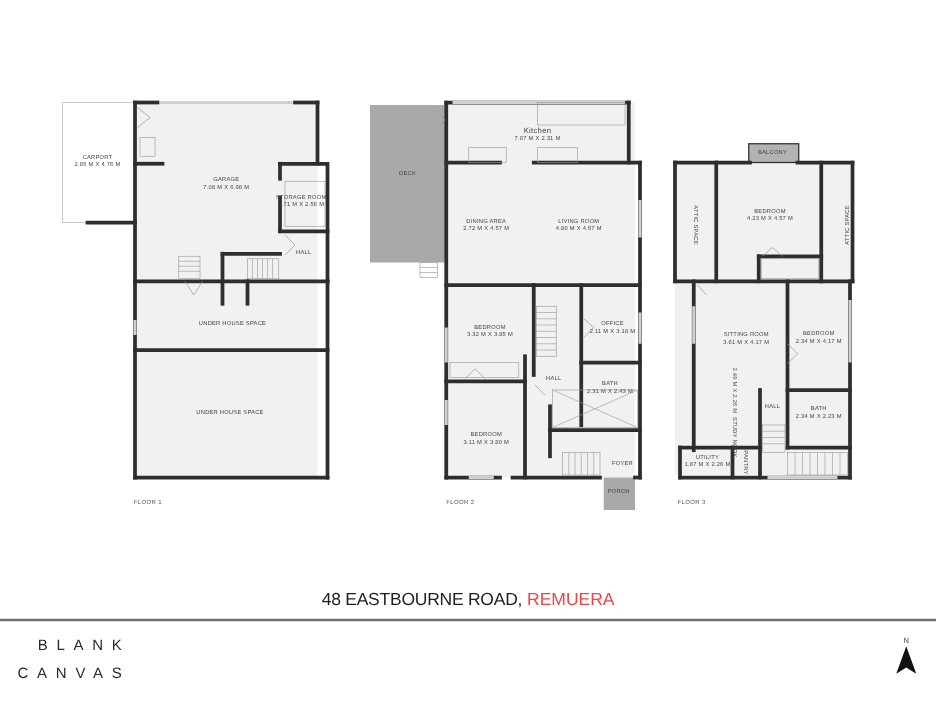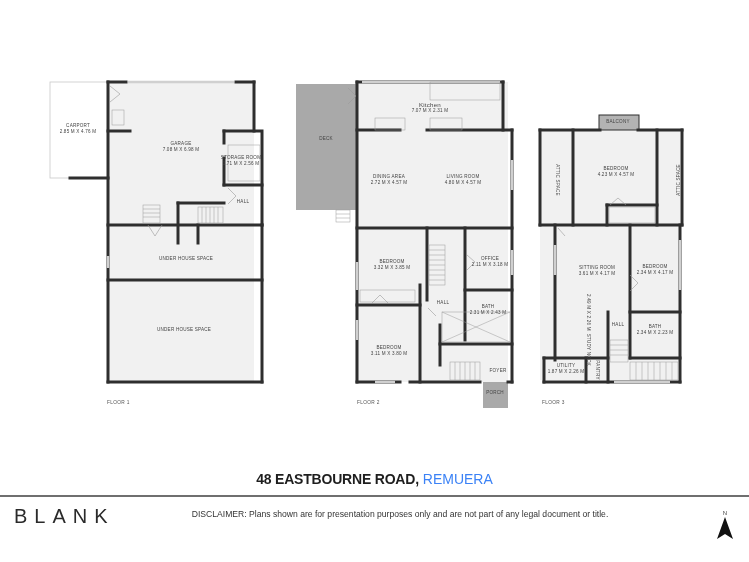--- a/index.html
+++ b/index.html
@@ -4,24 +4,24 @@
 <style>
   html, body { margin:0; padding:0; background:#fff; }
   body { width:749px; height:562px; position:relative; overflow:hidden; font-family:"Liberation Sans", sans-serif; }
   .plan { position:absolute; left:0; top:0; }
   .lbl { position:absolute; font-family:"Liberation Sans", sans-serif; font-size:4.6px; color:#444; text-align:center; line-height:6px; letter-spacing:0.2px; white-space:nowrap; transform:translate(-50%,-50%); }
   .lbl.big { font-size:6.2px; }
   .vlbl { position:absolute; font-size:4.6px; color:#444; white-space:nowrap; transform:translate(-50%,-50%) rotate(90deg); letter-spacing:0.2px; }
   .vlbl.ccw { transform:translate(-50%,-50%) rotate(-90deg); }
   .floor-lbl { position:absolute; font-size:4.8px; color:#555; letter-spacing:0.3px; }
   .title { position:absolute; left:0; width:749px; top:471px; text-align:center; font-size:14px; color:#1e1e1e; }
-  .title b { font-weight:700; letter-spacing:-0.2px; }
-  .title span.sub { font-weight:400; color:#3b82f6;margin-top:16px; }
+  .title b { font-weight:400; letter-spacing:-0.2px; }
+  .title span.sub { font-weight:400; color:#ef4444;margin-top:16px; }
   .rule { position:absolute; left:0; top:495px; width:749px; height:2px; background:#6f6f6f; }
-  .logo { position:absolute; left:14px; top:505px; color:#2a2a2a; font-size:20px; letter-spacing:7px; line-height:22px; font-weight:300;text-align:right; }
+  .logo { position:absolute; left:14px; top:505px; color:#2a2a2a; font-size:12px; letter-spacing:7px; line-height:22px; font-weight:300;text-align:right; }
   .disc { position:absolute; left:180px; width:440px; top:509px; text-align:center; font-size:8.6px; line-height:11.5px; color:#333; }
   .north { position:absolute; left:714px; top:510px; width:22px; text-align:center; }
   .north .n { font-size:6px; color:#444; display:block; }
 </style>
 </head>
 <body>
 
 <svg class="plan" width="749" height="470" viewBox="0 0 749 470" xmlns="http://www.w3.org/2000/svg">
   <g fill="#f1f1f1" stroke="none">
 
@@ -259,24 +259,24 @@
 
 <div class="title">
   <b>48 EASTBOURNE ROAD,</b>
   <span class="sub">REMUERA</span>
 </div>
 
 <div class="rule"></div>
 
 <div class="logo">
   <div>BLANK</div>
+  <div>CANVAS</div>
 </div>
 
 <div class="disc">
-  <div>DISCLAIMER: Plans shown are for presentation purposes only and are not part of any legal document or title.</div>
 </div>
 
 <div class="north">
   <span class="n">N</span>
   <svg width="18" height="24" viewBox="0 0 18 24">
       <path d="M9 1 L17 23 L9 18 L1 23 Z" fill="#111"></path>
     </svg>
 </div>
 
 </body></html>

